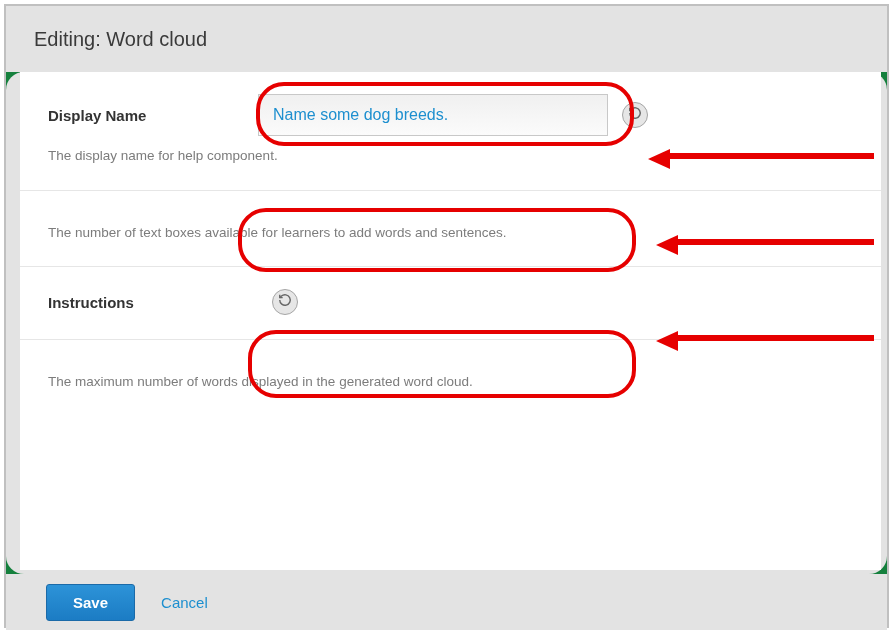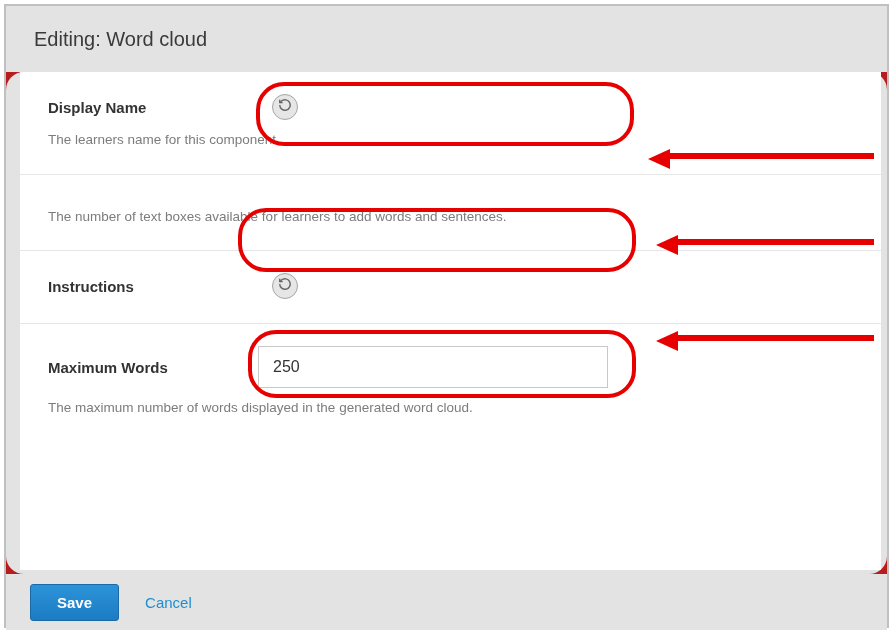--- a/index.html
+++ b/index.html
@@ -1,18 +1,18 @@
 <!DOCTYPE html>
 <html><head>
 <meta charset="utf-8">
 <style>
   * { box-sizing: border-box; margin: 0; padding: 0; }
   html, body { width: 893px; height: 632px; font-family: Arial, Helvetica, sans-serif; }
   body { background: #fff; padding: 4px; }
-  .outer-border { border: 2px solid #c0c0c0; width: 100%; height: 100%; position: relative; background: #b91c1c; }
+  .outer-border { border: 2px solid #c0c0c0; width: 100%; height: 100%; position: relative; background: #15803d; }
   .header { background: #e3e3e3; height: 66px; display: flex; align-items: center; padding-left: 28px; }
   .header-title { font-size: 20px; color: #3a3a3a; font-weight: 400; }
   .content-wrapper { background: #e3e3e3; padding: 0 6px 0 14px; height: 502px; border-radius: 18px; }
   .content { background: #fff; height: 498px; overflow-y: auto; position: relative; }
   .content::-webkit-scrollbar { width: 18px; }
   .content::-webkit-scrollbar-track { background: #f3f3f3; }
   .content::-webkit-scrollbar-thumb { background: #c3c3c3; border-radius: 2px; }
   .section { padding: 22px 28px 24px 28px; border-bottom: 1px solid #e6e6e6; position: relative; }
   .row { display: flex; align-items: center; }
   .label { width: 210px; font-size: 15px; color: #333; font-weight: 600; }
@@ -42,21 +42,21 @@
     border-bottom: 10px solid transparent;
     border-right: 22px solid #e60000;
     position: absolute; left: 0; top: -7px;
   }
   .arrow .shaft {
     position: absolute; left: 20px; top: -3px; height: 6px;
     background: #e60000;
   }
   .footer {
     background: #e3e3e3; height: 56px; display: flex; align-items: center;
-    padding-left: 24px; gap: 26px;
+    padding-left: 40px; gap: 26px;
   }
   .save-btn {
     background: linear-gradient(#2d93d8,#1b7cc4);
     border: 1px solid #1b6aa8; color: #fff; font-weight: 700;
     font-size: 15px; padding: 9px 26px; border-radius: 3px; cursor: pointer;
   }
   .cancel-link { color: #1d8fcf; font-size: 15px; cursor: pointer; }
   .overlay { position: absolute; left: 0; top: 0; width: 100%; height: 100%; pointer-events: none; }
 </style>
 </head>
@@ -66,30 +66,33 @@
   <div class="header">
     <div class="header-title">Editing: Word cloud</div>
   </div>
 
   <div class="content-wrapper">
     <div class="content">
 
       <div class="section">
         <div class="row">
           <div class="label">Display Name</div>
+          <div class="input-area">
+            <input class="text-input" type="text" value="Name some dog breeds." style="">
+          </div>
           <div class="revert-btn">
             <span>
               <svg viewBox="0 0 24 24" fill="none" stroke="currentColor" stroke-width="2.4">
                   <path d="M3 12a9 9 0 1 0 3-6.7L3 8"></path>
                   <polyline points="3 3 3 8 8 8"></polyline>
                 </svg>
             </span>
           </div>
         </div>
-        <div class="help">The learners name for this component.</div>
+        <div class="help">The display name for help component.</div>
       </div>
 
       <div class="section">
         <div class="help">The number of text boxes available for learners to add words and sentences.</div>
       </div>
 
       <div class="section">
         <div class="row">
           <div class="label">Instructions</div>
           <div class="revert-btn">
@@ -97,26 +100,20 @@
               <svg viewBox="0 0 24 24" fill="none" stroke="currentColor" stroke-width="2.4">
                   <path d="M3 12a9 9 0 1 0 3-6.7L3 8"></path>
                   <polyline points="3 3 3 8 8 8"></polyline>
                 </svg>
             </span>
           </div>
         </div>
       </div>
 
       <div class="section" style="border-bottom:none;">
-        <div class="row">
-          <div class="label">Maximum Words</div>
-          <div class="input-area">
-            <input class="text-input plain" type="text" value="250" style="">
-          </div>
-        </div>
         <div class="help">The maximum number of words displayed in the generated word cloud.</div>
       </div>
 
       <div class="overlay">
         <div class="redring" style="left:236px; top:10px; width:378px; height:64px;"></div>
         <div class="redring" style="left:218px; top:136px; width:398px; height:64px;"></div>
         <div class="redring" style="left:228px; top:258px; width:388px; height:68px;"></div>
         <div class="arrow" style="left:628px; top:84px;">
             <div class="head"></div>
             <div class="shaft" style="width:206px;"></div>

